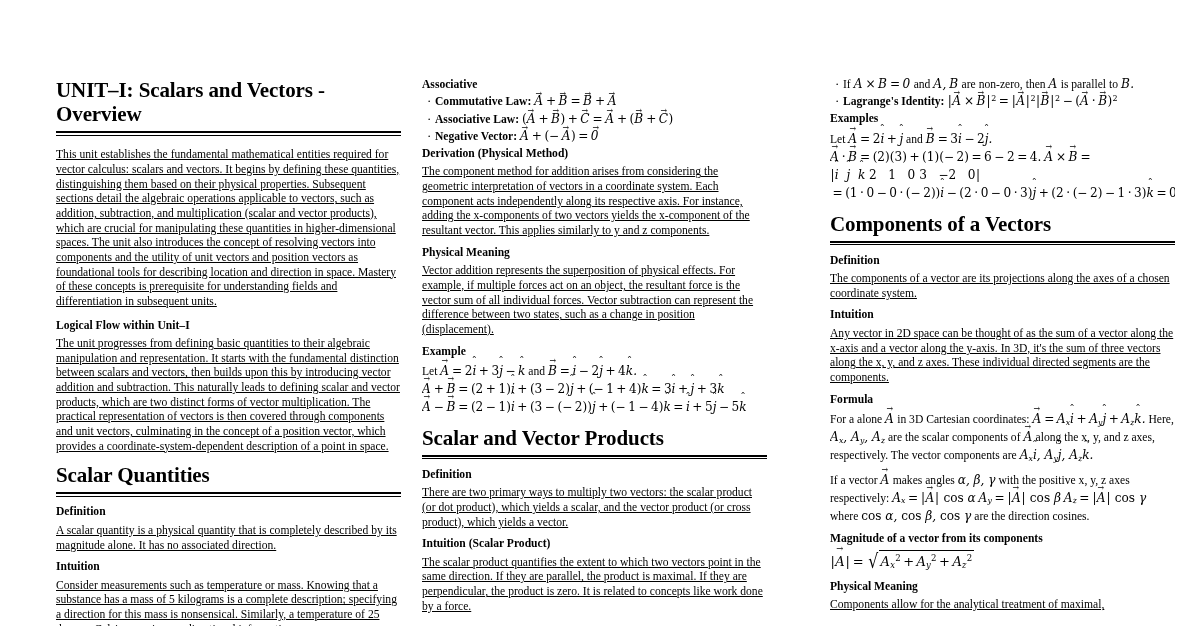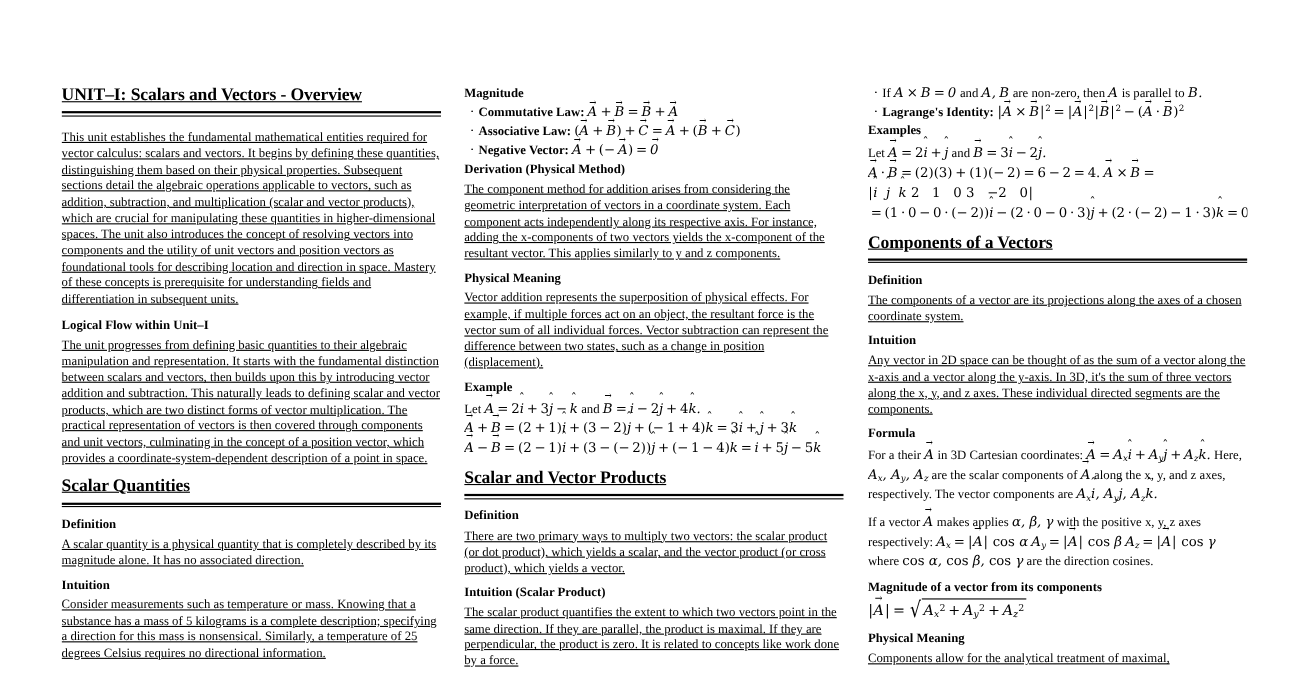--- a/index.html
+++ b/index.html
@@ -24,34 +24,33 @@
   }
 
   .col {
     position: absolute;
     top: 78px;
     width: 345px;
     overflow: hidden;
   }
   .col-1 { left: 56px;  height: 548px; }
   .col-2 { left: 422px; height: 548px; }
-  .col-3 { left: 789px; height: 548px; }
+  .col-3 { left: 830px; height: 548px; }
 
   
   h1.sec {
     font-family: "Liberation Serif", "DejaVu Serif", serif;
-    font-size: 16px;
+    font-size: 21px;
     font-weight: bold;
     margin: 0 0 0 0;
     padding: 0 0 5px 0;
     line-height: 1.15;
     letter-spacing: -0.1px;
     border-bottom: 2.5px solid #000;
     position: relative;
-    text-decoration: underline;
   }
   h1.sec::after {
     content: "";
     position: absolute;
     left: 0; right: 0;
     bottom: -4.5px;
     height: 1px;
     background: #000;
   }
   .sec-gap { height: 11px; }
@@ -225,21 +224,21 @@
       <div class="blk-sm">
         <h2 class="sub">Intuition</h2>
         <p class="body">Consider measurements such as temperature or mass. Knowing that a substance has a mass of 5 kilograms is a complete description; specifying a direction for this mass is nonsensical. Similarly, a temperature of 25 degrees Celsius requires no directional information.</p>
       </div>
     </div>
 
   </div>
 
   <div class="col col-2">
 
-    <h2 class="sub">Magnitude</h2>
+    <h2 class="sub">Associative</h2>
 
     <ul class="props">
       <li>
         <span class="lbl">Commutative Law:</span>
         <span class="m"><span class="vec">A</span><span class="op">+</span><span class="vec">B</span><span class="op">=</span><span class="vec">B</span><span class="op">+</span><span class="vec">A</span></span>
       </li>
       <li>
         <span class="lbl">Associative Law:</span>
         <span class="m"><span class="mn">(</span><span class="vec">A</span><span class="op">+</span><span class="vec">B</span><span class="mn">)</span><span class="op">+</span><span class="vec">C</span><span class="op">=</span><span class="vec">A</span><span class="op">+</span><span class="mn">(</span><span class="vec">B</span><span class="op">+</span><span class="vec">C</span><span class="mn">)</span></span>
       </li>
@@ -321,37 +320,37 @@
       <h2 class="sub">Definition</h2>
       <p class="body">The components of a vector are its projections along the axes of a chosen coordinate system.</p>
 
       <div class="blk-sm">
         <h2 class="sub">Intuition</h2>
         <p class="body">Any vector in 2D space can be thought of as the sum of a vector along the x-axis and a vector along the y-axis. In 3D, it's the sum of three vectors along the x, y, and z axes. These individual directed segments are the components.</p>
       </div>
 
       <div class="blk-sm">
         <h2 class="sub">Formula</h2>
-        <p class="flow"><span>For a their</span>
+        <p class="flow"><span>For a alone</span>
           <span class="m"><span class="vec">A</span></span>
           <span>in 3D Cartesian coordinates:</span>
           <span class="m"><span class="vec">A</span><span class="op">=</span><span>A</span><sub class="s">x</sub><span class="hat">i</span><span class="op">+</span><span>A</span><sub class="s">y</sub><span class="hat">j</span><span class="op">+</span><span>A</span><sub class="s">z</sub><span class="hat">k</span>.</span>
           <span>Here,</span>
           <span class="m"><span>A</span><sub class="s">x</sub>,&nbsp;<span>A</span><sub class="s">y</sub>,&nbsp;<span>A</span><sub class="s">z</sub></span>
           <span>are the scalar components of</span>
           <span class="m"><span class="vec">A</span></span>
           <span>along the x, y, and z axes, respectively. The vector components are</span>
           <span class="m"><span>A</span><sub class="s">x</sub><span class="hat">i</span>,&nbsp;<span>A</span><sub class="s">y</sub><span class="hat">j</span>,&nbsp;<span>A</span><sub class="s">z</sub><span class="hat">k</span>.</span>
         </p>
       </div>
 
       <div class="blk-sm">
         <p class="flow" style="margin-top:0"><span>If a vector</span>
           <span class="m"><span class="vec">A</span></span>
-          <span>makes applies</span>
+          <span>makes angles</span>
           <span class="m">α,&nbsp;β,&nbsp;γ</span>
           <span>with the positive x, y, z axes respectively:</span>
           <span class="m"><span>A</span><sub class="s">x</sub><span class="op">=</span><span class="bar">|</span><span class="vec">A</span><span class="bar">|</span>&nbsp;<span class="mu">cos</span>&nbsp;α</span>
           <span class="m"><span>A</span><sub class="s">y</sub><span class="op">=</span><span class="bar">|</span><span class="vec">A</span><span class="bar">|</span>&nbsp;<span class="mu">cos</span>&nbsp;β</span>
           <span class="m"><span>A</span><sub class="s">z</sub><span class="op">=</span><span class="bar">|</span><span class="vec">A</span><span class="bar">|</span>&nbsp;<span class="mu">cos</span>&nbsp;γ</span>
           <span>where</span>
           <span class="m"><span class="mu">cos</span>&nbsp;α,&nbsp;<span class="mu">cos</span>&nbsp;β,&nbsp;<span class="mu">cos</span>&nbsp;γ</span>
           <span>are the direction cosines.</span>
         </p>
       </div>

